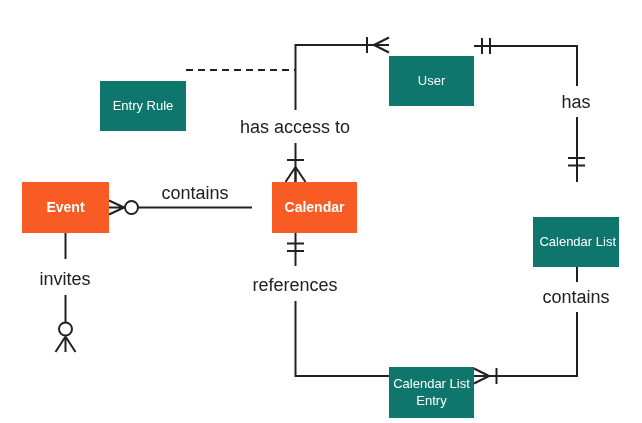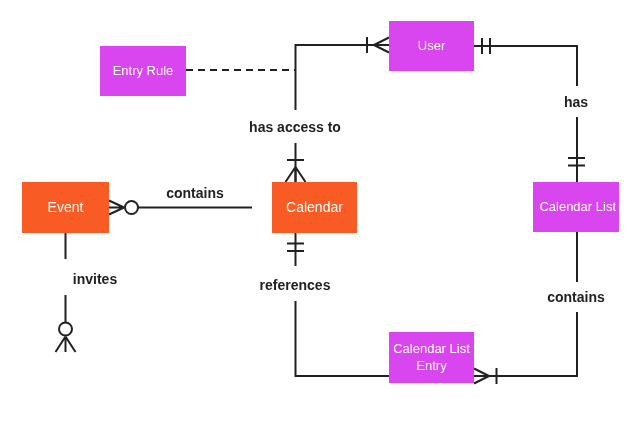--- a/index.html
+++ b/index.html
@@ -25,31 +25,30 @@
     display: flex;
     align-items: center;
     justify-content: center;
     text-align: center;
     color: #ffffff;
     font-size: 13px;
     line-height: 1.25;
     padding: 0 3px;
     box-sizing: border-box;
   }
-  .entity.green { background: #d946ef; }
-  .entity.orange { background: #F85B23; font-weight: normal; font-size: 14px; }
+  .entity.green { background: #0f766e; margin-top: 35px; }
+  .entity.orange { background: #F85B23; font-weight: bold; font-size: 14px; }
   .rel-label {
     position: absolute;
     transform: translate(-50%, -50%);
-    font-size: 14px;
+    font-size: 18px;
     color: #212121;
     white-space: nowrap;
     background: #ffffff;
     padding: 0 2px;
-    font-weight: bold;
   }
   svg path, svg circle { stroke: #212121; stroke-width: 2; fill: none; }
   svg circle { fill: #ffffff; }
   svg path.dashed { stroke-dasharray: 7 5; }
 </style>
 </head>
 <body>
 
 <div class="stage">
 
@@ -123,15 +122,15 @@
   <div class="rel-label" style="left:195px; top:193px;">contains</div>
 
   <div class="rel-label" style="left:295px; top:127px;">has access to</div>
 
   <div class="rel-label" style="left:576px; top:102px;">has</div>
 
   <div class="rel-label" style="left:576px; top:297px;">contains</div>
 
   <div class="rel-label" style="left:295px; top:285px;">references</div>
 
-  <div class="rel-label" style="left:65px; top:279px;margin-left:30px;">invites</div>
+  <div class="rel-label" style="left:65px; top:279px;">invites</div>
 
 </div>
 
 </body></html>

